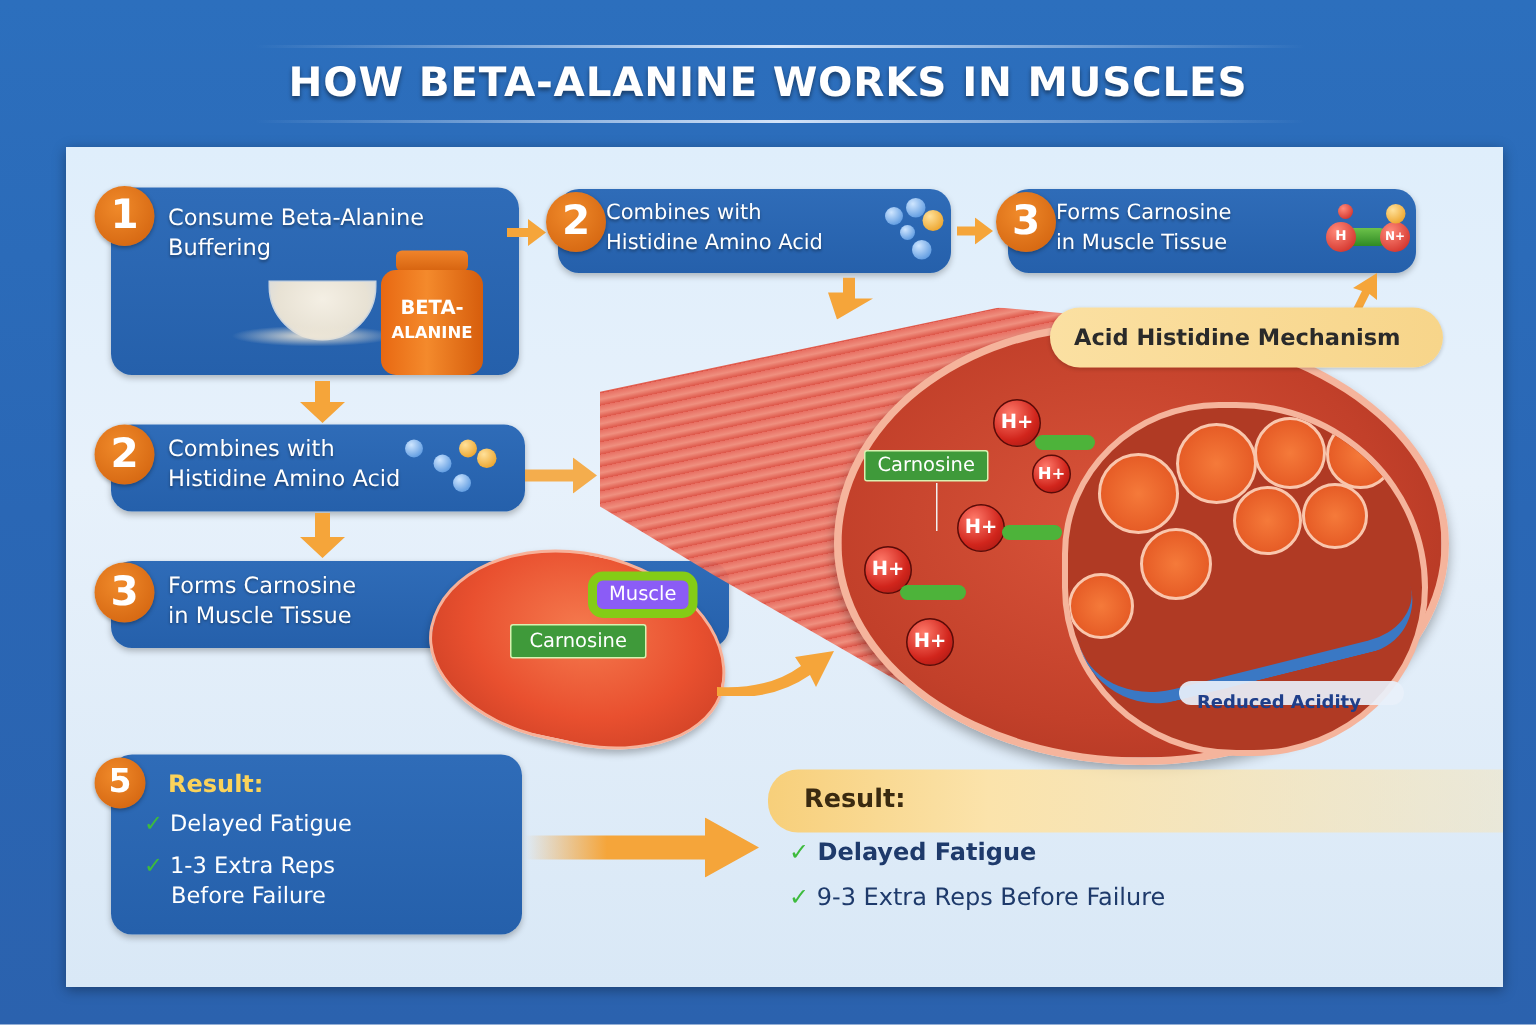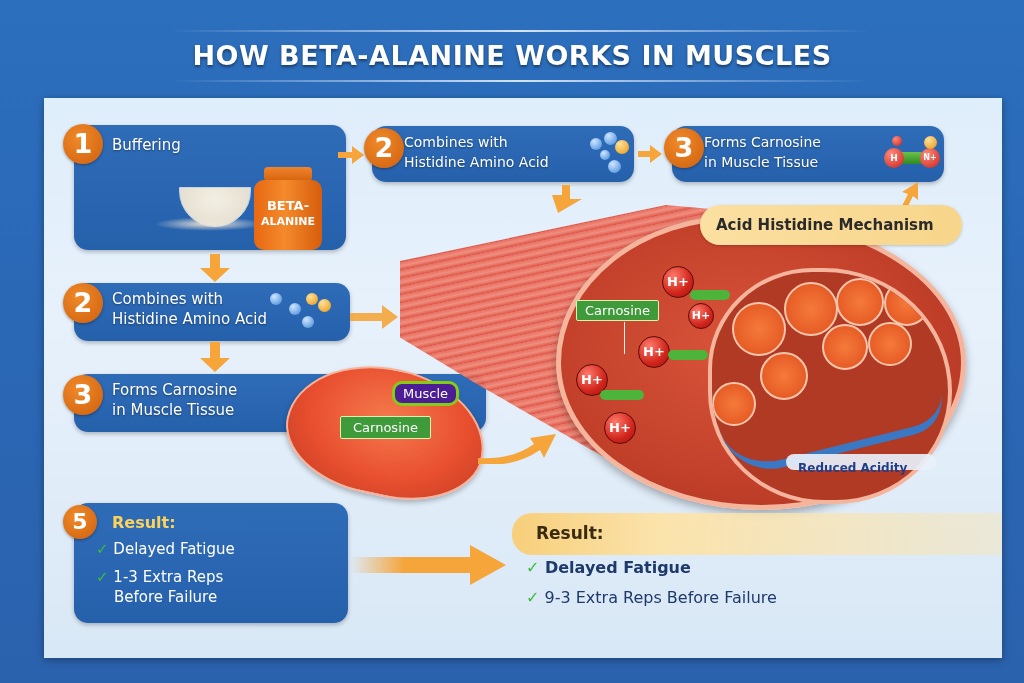--- a/index.html
+++ b/index.html
@@ -37,20 +37,21 @@
 <body>
 
 <div class="title-line" style="top:30px;"></div>
 <div id="title">HOW BETA-ALANINE WORKS IN MUSCLES</div>
 <div class="title-line" style="top:80px;"></div>
 
 <div id="panel"></div>
 
 <div class="card" style="left:74px;top:125px;width:272px;height:125px;">
   <div class="ctext" style="left:38px;top:10px;">
+    <div>Consume Beta-Alanine</div>
     <div>Buffering</div>
   </div>
 
   <div class="abs" style="left:105px;top:62px;width:70px;height:38px;border-radius:0 0 40px 40px;background:radial-gradient(ellipse at 50% 30%,#f4efe4 0%,#e8e2d4 60%,#cfd7e2 100%);border:1px solid #c9d3de;"></div>
   <div class="abs" style="left:80px;top:92px;width:110px;height:14px;border-radius:50%;background:radial-gradient(ellipse,#ece5d6 0%,rgba(236,229,214,0) 70%);"></div>
 
   <div class="abs" style="left:180px;top:42px;width:68px;height:84px;">
     <div class="abs" style="left:10px;top:0;width:48px;height:14px;border-radius:4px;background:linear-gradient(180deg,#f0842a,#d6630f);"></div>
     <div class="abs" style="left:0;top:13px;width:68px;height:70px;border-radius:10px;background:linear-gradient(90deg,#e86812,#f48a2c 45%,#d65d0c);text-align:center;color:#fff;font-weight:bold;font-size:13px;line-height:16px;padding-top:18px;box-sizing:border-box;">
       <div>BETA-</div>
@@ -92,21 +93,21 @@
 
 <div class="card" style="left:74px;top:374px;width:412px;height:58px;">
   <div class="ctext" style="left:38px;top:6px;">
     <div>Forms Carnosine</div>
     <div>in Muscle Tissue</div>
   </div>
 </div>
 <div class="badge" style="left:63px;top:375px;">3</div>
 
 <div class="abs" style="left:286px;top:368px;width:196px;height:124px;border-radius:50% 50% 45% 45%/55% 55% 45% 45%;transform:rotate(12deg);background:radial-gradient(ellipse at 50% 40%,#f57a4e 0%,#e9502f 55%,#c23a22 100%);border:2px solid #f7b199;box-shadow:0 3px 5px rgba(0,0,0,.25);"></div>
-<div class="pill" style="left:392px;top:381px;background:#4c1d95;color:#fff;border:3px solid #84cc16;border-radius:10px;">Muscle</div>
+<div class="pill" style="left:392px;top:381px;background:#8b5cf6;color:#fff;border:6px solid #84cc16;border-radius:10px;">Muscle</div>
 <div class="pill" style="left:340px;top:416px;background:#3f9a3a;color:#fff;border:1px solid #d9f2b0;border-radius:2px;padding:3px 12px;">Carnosine</div>
 <svg class="arrow" style="left:478px;top:430px;" width="80" height="34">
     <path d="M0 28 Q34 30 56 14 L52 8 L78 4 L66 28 L62 20 Q36 38 0 34z" fill="#f5a53a"></path>
   </svg>
 
 <div class="card" style="left:372px;top:126px;width:262px;height:56px;">
   <div class="ctext" style="left:32px;top:6px;font-size:14px;">
     <div>Combines with</div>
     <div>Histidine Amino Acid</div>
   </div>

